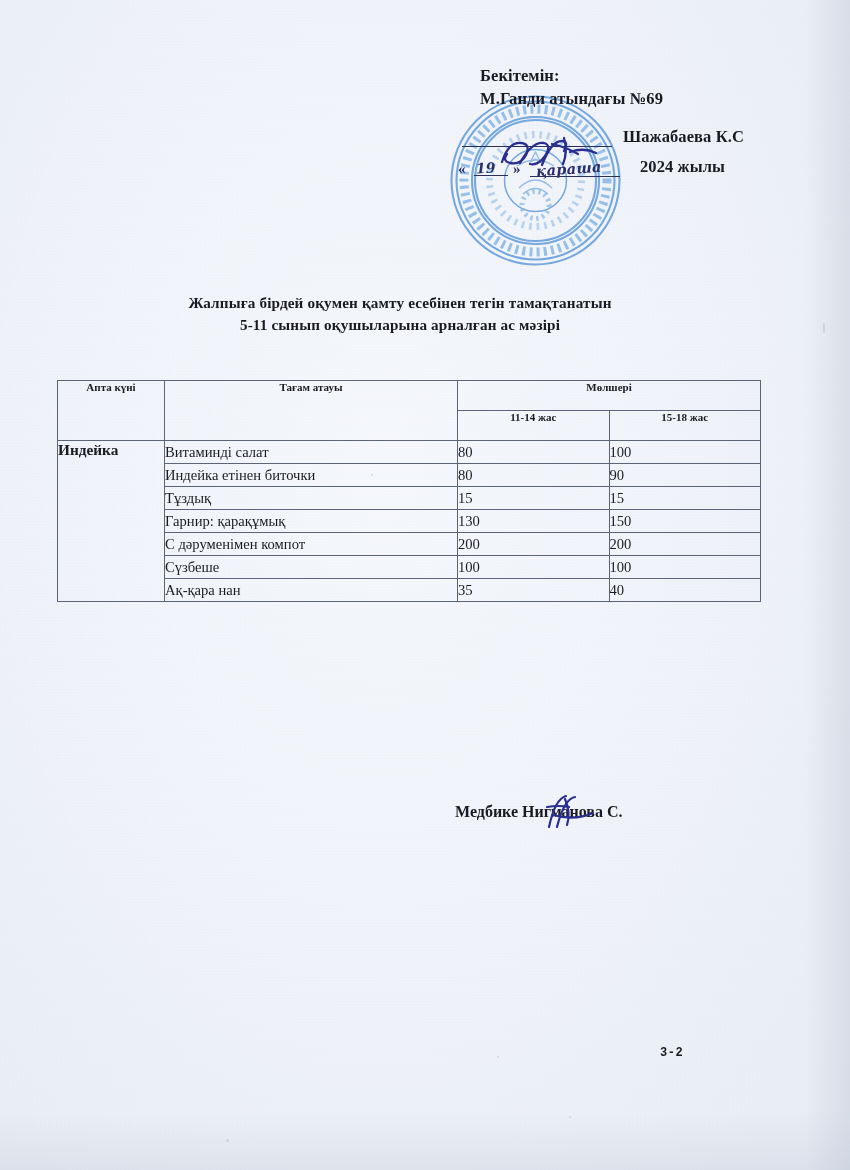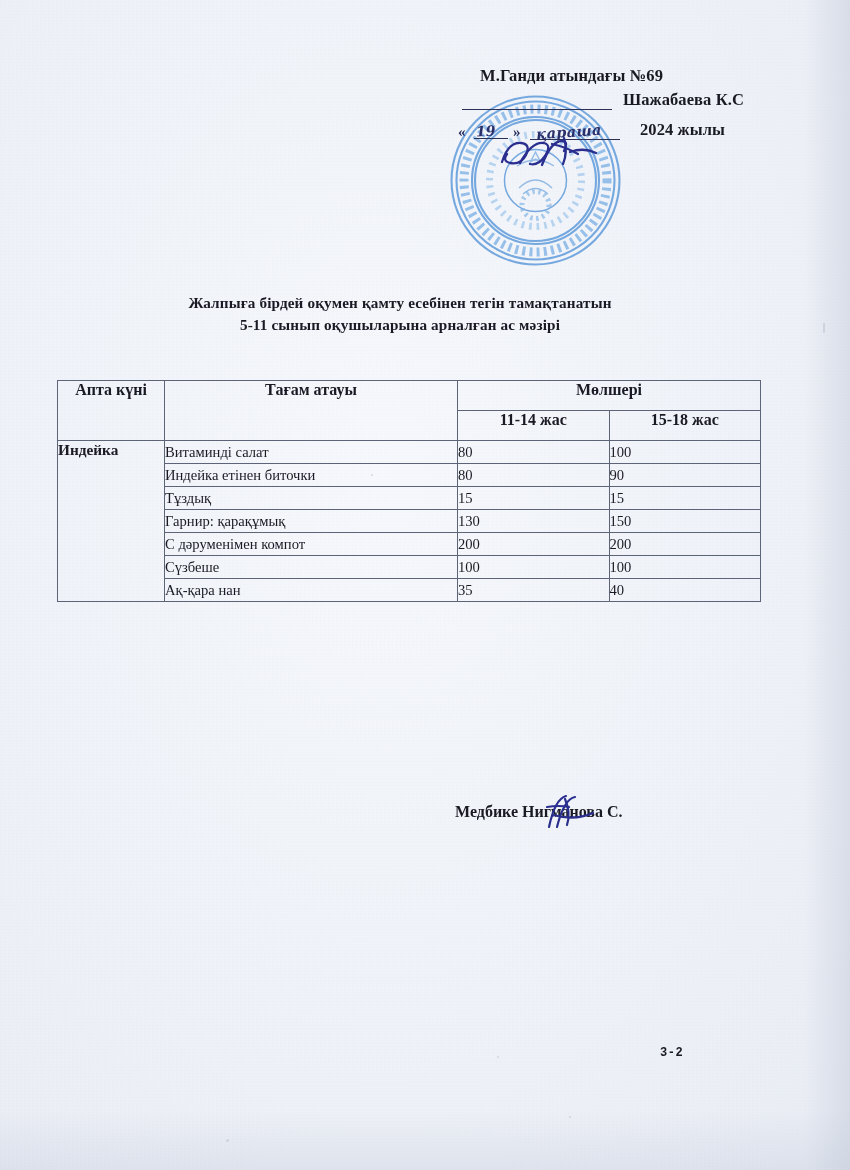--- a/index.html
+++ b/index.html
@@ -55,21 +55,21 @@
     font-weight: bold;
     font-size: 16.5px;
     line-height: 23px;
     letter-spacing: .1px;
     z-index: 4;
   }
   .approval .ln { white-space: nowrap; }
   .approval .row-sign {
     position: relative;
     height: 26px;
-    margin-top: 1px;
+    margin-top: 15px;
   }
   .sig-rule {
     position: absolute;
     left: -18px;
     top: 21px;
     width: 150px;
     border-bottom: 1.4px solid #2b2f55;
   }
   .sig-name {
     position: absolute;
@@ -182,21 +182,21 @@
     background: transparent;
   }
   .menu-table th,
   .menu-table td {
     border: 1px solid #5d6478;
     padding: 0;
     vertical-align: top;
   }
   .menu-table th {
     font-weight: bold;
-    font-size: 16px;
+    font-size: 11px;
     text-align: center;
     height: 29px;
   }
   .th-day    { width: 106px; }
   .th-dish   { width: 292px; }
   .th-age-a  { width: 153px; }
   .th-age-b  { width: 153px; }
 
   .th-sub {
     font-size: 14.6px;
@@ -265,20 +265,21 @@
     pointer-events: none;
   }
 </style>
 </head>
 <body>
 
 <div class="page">
   <div class="paper-noise"></div>
 
   <div class="approval">
+    <div class="ln">Бекітемін:</div>
     <div class="ln">М.Ганди атындағы №69</div>
 
     <div class="row-sign">
       <div class="sig-rule"></div>
       <div class="sig-name">Шажабаева К.С</div>
     </div>
 
     <div class="row-date">
       <span class="date-quote">«</span>
       <span class="date-day">19</span>

